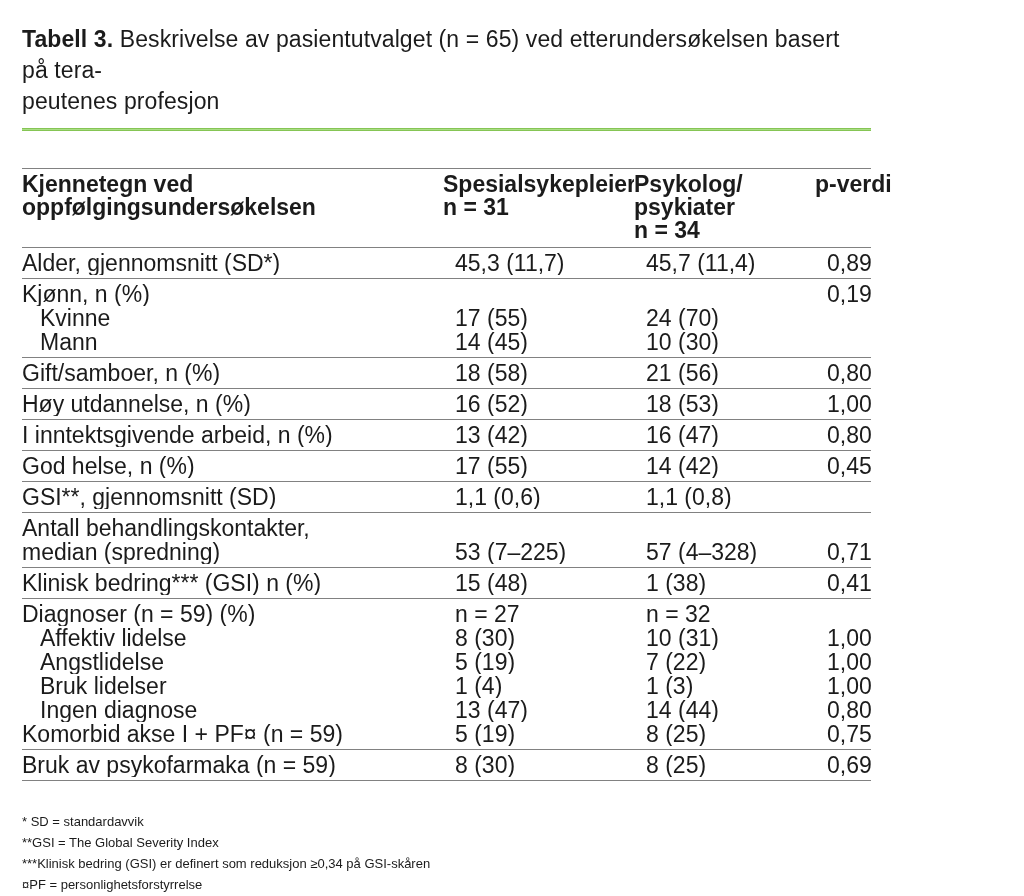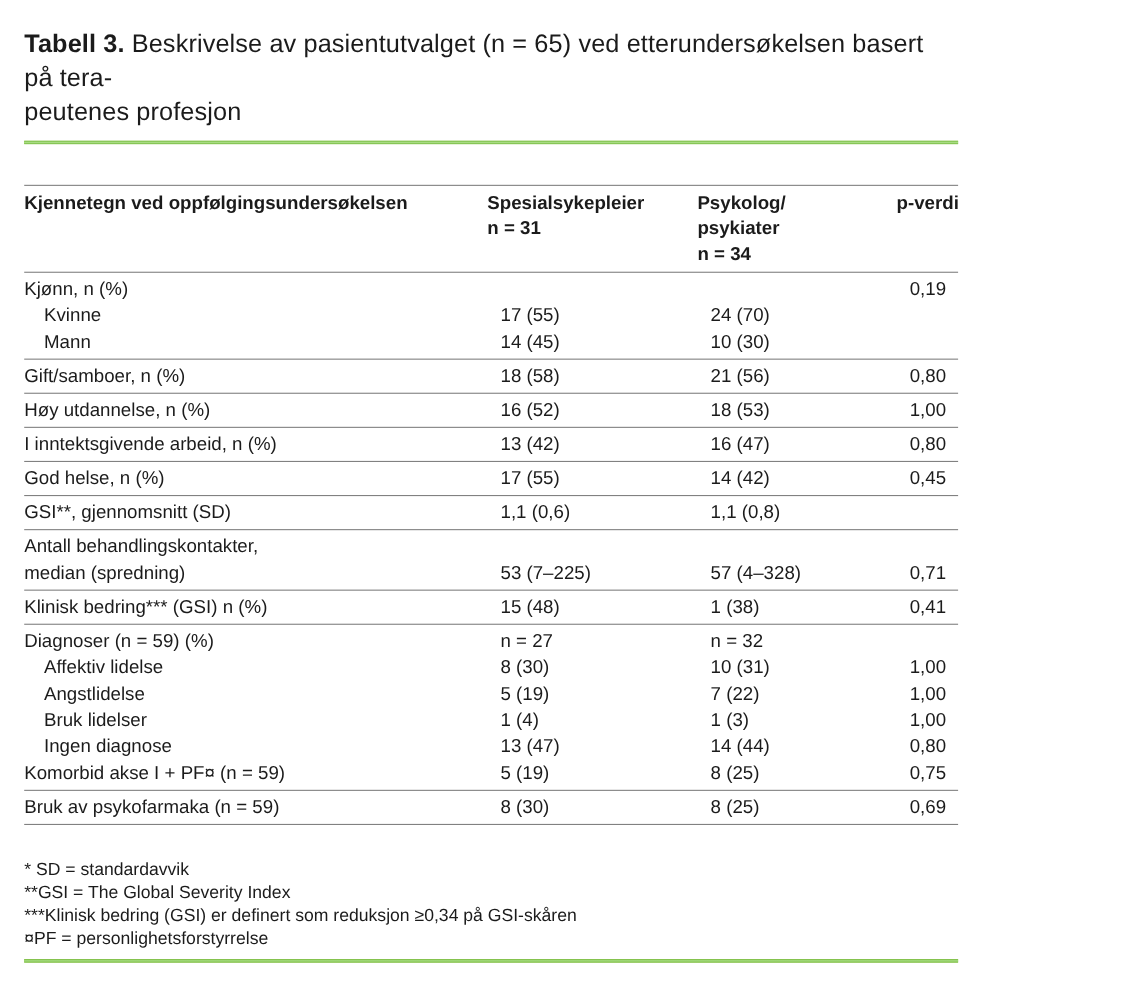--- a/index.html
+++ b/index.html
@@ -26,21 +26,21 @@
   }
   .title .prefix { font-weight: 700; }
   .green-rule {
     height: 3px;
     background: linear-gradient(to bottom, #74b93c 0%, #a9dd85 50%, #74b93c 100%);
     background-color: var(--green);
   }
   .green-rule.top { margin-top: 11px; }
   .green-rule.bottom { margin-top: 8px; }
 
-  .data-table { margin-top: 37px; font-size: 17px; }
+  .data-table { margin-top: 37px; font-size: 23px; }
 
   .grid-row {
     display: grid;
     grid-template-columns: 421px 191px 181px 187px;
   }
   .table-header {
     border-top: 1px solid var(--rule);
     border-bottom: 1px solid var(--rule);
     padding: 4px 0 5px 0;
   }
@@ -53,21 +53,21 @@
     border-bottom: 1px solid var(--rule);
     padding: 3px 0;
   }
   .line .cell { line-height: 24px; }
   .cell { overflow: hidden; }
   .cell.indent { padding-left: 18px; }
   .cell.val { padding-left: 12px; }
 
   .footnotes {
     margin-top: 30px;
-    font-size: 16px;
+    font-size: 13px;
     line-height: 21px;
   }
 </style>
 </head>
 <body>
 
 <div class="page">
 
   <div class="title">
     <span class="prefix">Tabell 3.</span>
@@ -83,20 +83,28 @@
       <div class="cell">Spesialsykepleier
 n = 31</div>
       <div class="cell">Psykolog/
 psykiater
 n = 34</div>
       <div class="cell">p-verdi</div>
     </div>
     <div id="table-body">
         <div class="group">
           <div class="grid-row line">
+            <div class="cell">Alder, gjennomsnitt (SD*)</div>
+            <div class="cell val">45,3 (11,7)</div>
+            <div class="cell val">45,7 (11,4)</div>
+            <div class="cell val">0,89</div>
+          </div>
+        </div>
+        <div class="group">
+          <div class="grid-row line">
             <div class="cell">Kjønn, n (%)</div>
             <div class="cell val">&nbsp;</div>
             <div class="cell val">&nbsp;</div>
             <div class="cell val">0,19</div>
           </div>
           <div class="grid-row line">
             <div class="cell indent">Kvinne</div>
             <div class="cell val">17 (55)</div>
             <div class="cell val">24 (70)</div>
             <div class="cell val">&nbsp;</div>

